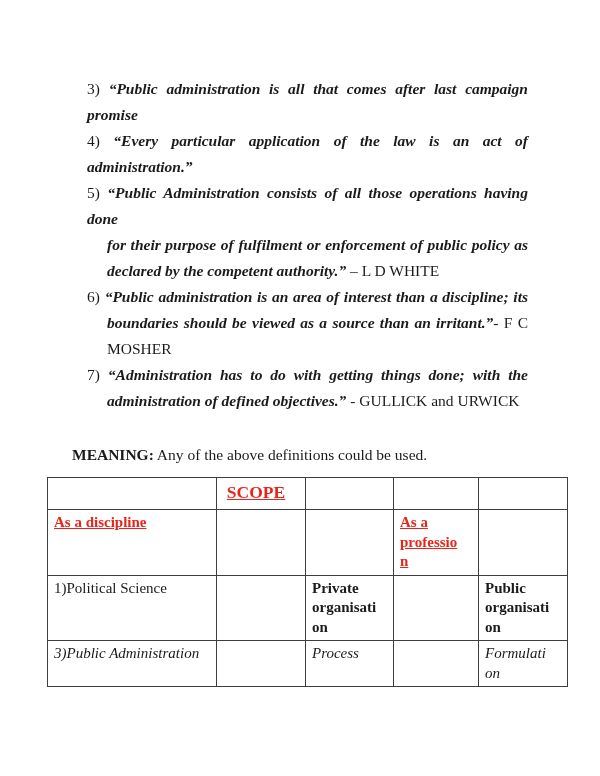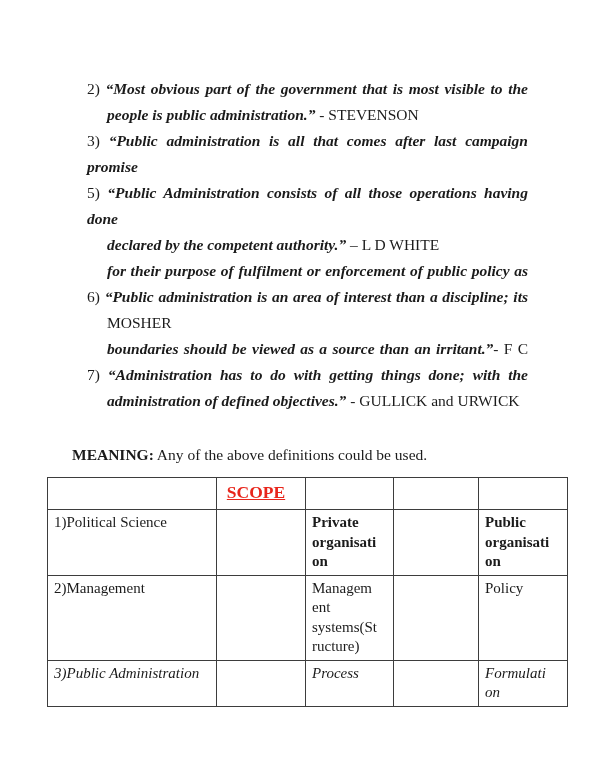--- a/index.html
+++ b/index.html
@@ -83,37 +83,34 @@
   tr.r4 { height: 60px; }
   tr.r5 { height: 31px; font-style: italic; }
 </style>
 </head>
 <body>
 
 <div class="page">
 
   <div class="defs">
       <div class="def-item">
-        <div class="line first"><span class="seg-n">2) </span><span class="seg-q">“Most obvious part of the government that is most visible to the</span></div>
-        <div class="line last"><span class="seg-q">people is public administration.”</span><span class="seg-n"> - STEVENSON</span></div>
-      </div>
-      <div class="def-item">
         <div class="line first"><span class="seg-n">3) </span><span class="seg-q">“Public administration is all that comes after last campaign promise</span></div>
       </div>
       <div class="def-item">
+        <div class="line first"><span class="seg-n">4) </span><span class="seg-q">“Every particular application of the law is an act of administration.”</span></div>
       </div>
       <div class="def-item">
         <div class="line first"><span class="seg-n">5) </span><span class="seg-q">“Public Administration consists of all those operations having done</span></div>
+        <div class="line"><span class="seg-q">for their purpose of fulfilment or enforcement of public policy as</span></div>
         <div class="line last"><span class="seg-q">declared by the competent authority.”</span><span class="seg-n"> – L D WHITE</span></div>
-        <div class="line"><span class="seg-q">for their purpose of fulfilment or enforcement of public policy as</span></div>
       </div>
       <div class="def-item">
         <div class="line first"><span class="seg-n">6) </span><span class="seg-q">“Public administration is an area of interest than a discipline; its</span></div>
+        <div class="line"><span class="seg-q">boundaries should be viewed as a source than an irritant.”</span><span class="seg-n">- F C</span></div>
         <div class="line last"><span class="seg-n">MOSHER</span></div>
-        <div class="line"><span class="seg-q">boundaries should be viewed as a source than an irritant.”</span><span class="seg-n">- F C</span></div>
       </div>
       <div class="def-item">
         <div class="line first"><span class="seg-n">7) </span><span class="seg-q">“Administration has to do with getting things done; with the</span></div>
         <div class="line last"><span class="seg-q">administration of defined objectives.”</span><span class="seg-n"> - GULLICK and URWICK</span></div>
       </div>
     </div>
 
   <div class="meaning">
     <span class="label">MEANING:</span><span> Any of the above definitions could be used.</span>
   </div>
@@ -127,33 +124,33 @@
       <col style="width:89px">
     </colgroup>
     <tbody>
         <tr class="r1">
           <td></td>
           <td class="cell-title">SCOPE</td>
           <td></td>
           <td></td>
           <td></td>
         </tr>
+        <tr class="r2">
+          <td class="cell-redu">As a discipline</td>
+          <td></td>
+          <td></td>
+          <td class="cell-redu">As a profession</td>
+          <td></td>
+        </tr>
         <tr class="r3">
           <td>1)Political Science</td>
           <td></td>
           <td class="cell-bold">Private organisation</td>
           <td></td>
           <td class="cell-bold">Public organisation</td>
-        </tr>
-        <tr class="r4">
-          <td>2)Management</td>
-          <td></td>
-          <td>Management systems(Structure)</td>
-          <td></td>
-          <td>Policy</td>
         </tr>
         <tr class="r5">
           <td>3)Public Administration</td>
           <td></td>
           <td>Process</td>
           <td></td>
           <td>Formulation</td>
         </tr>
       </tbody>
   </table>

